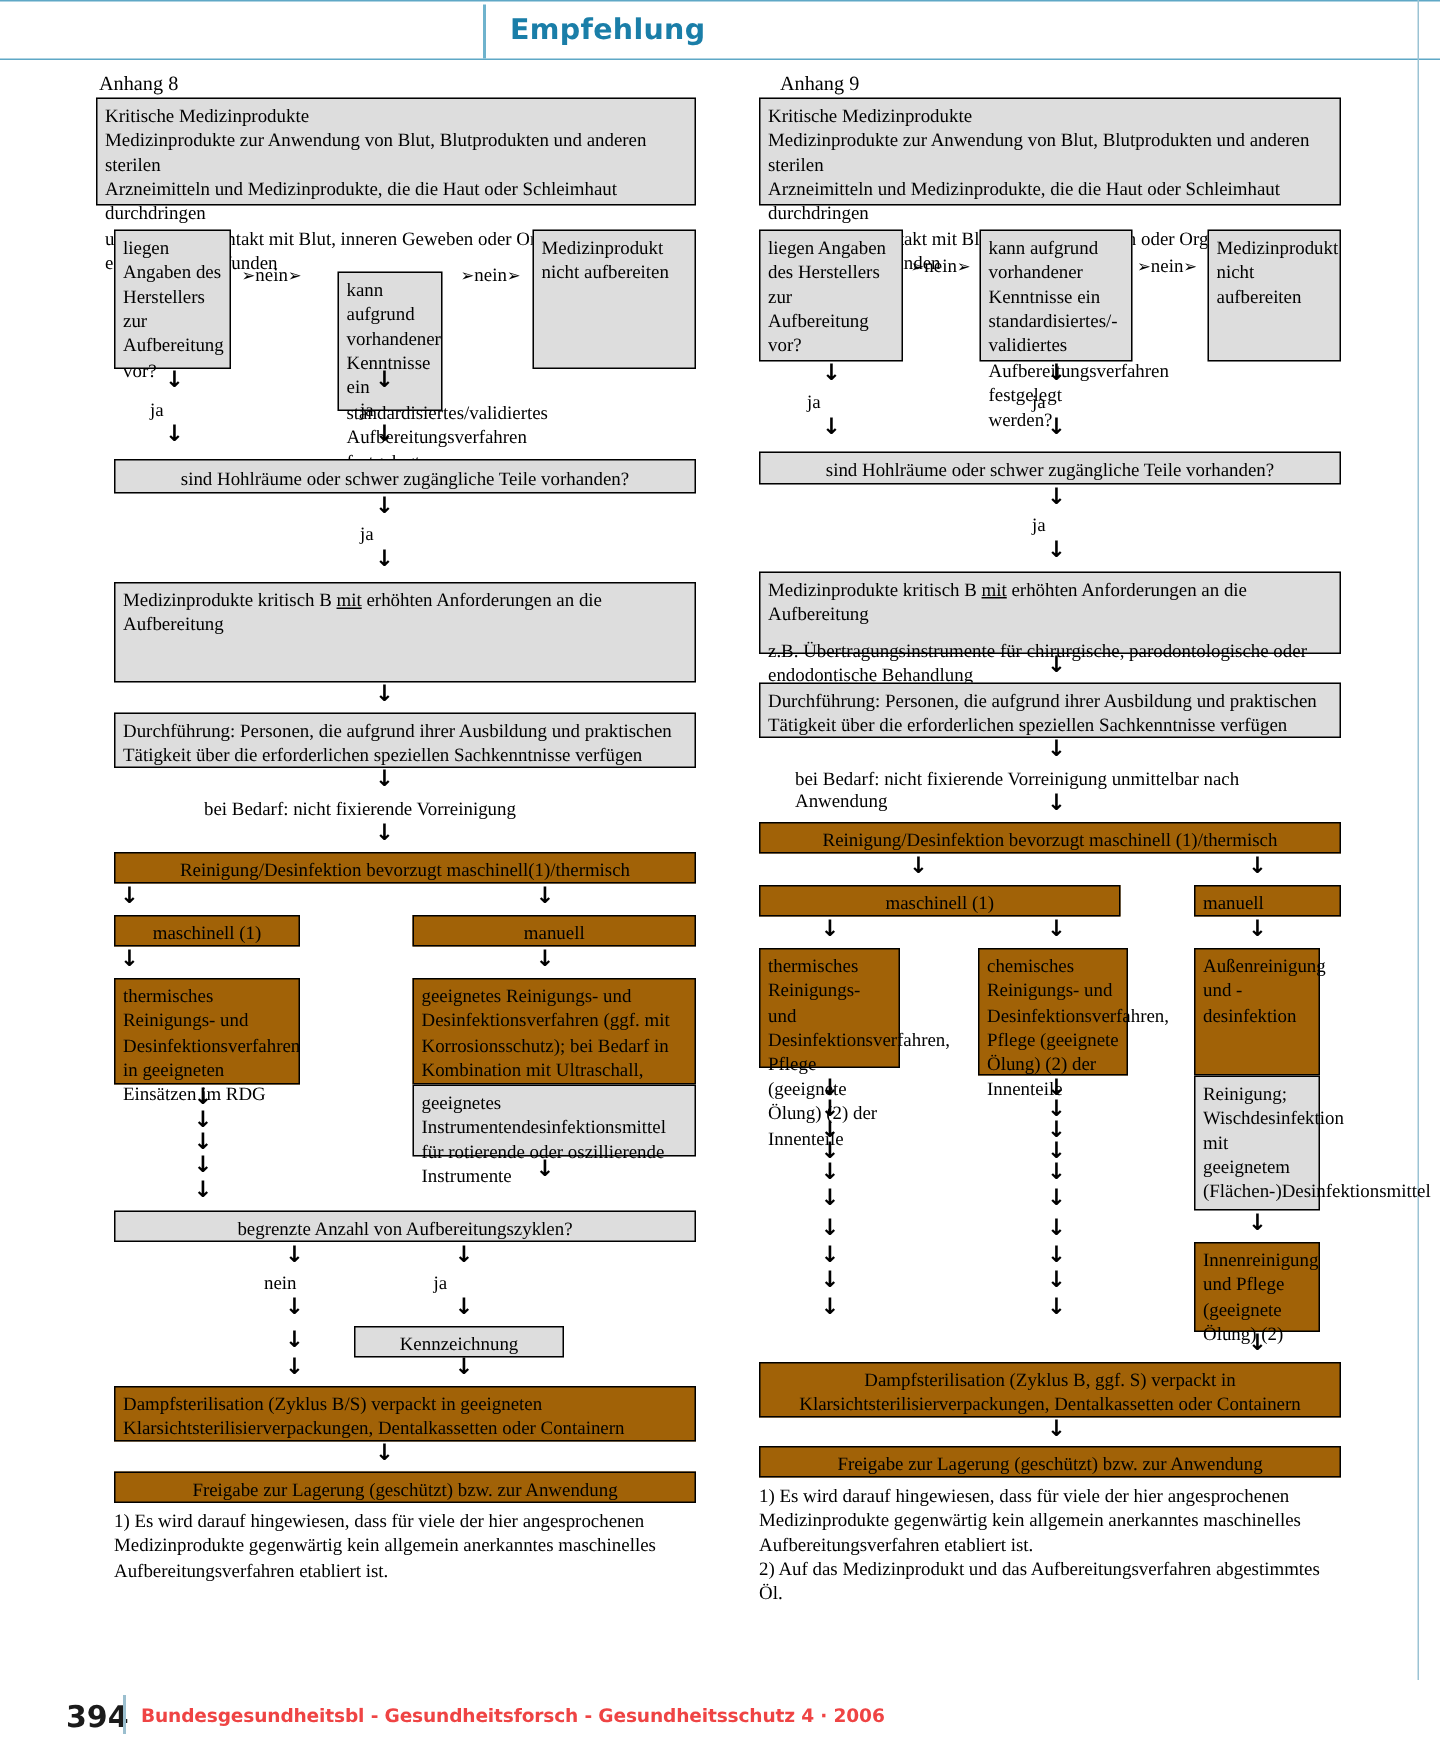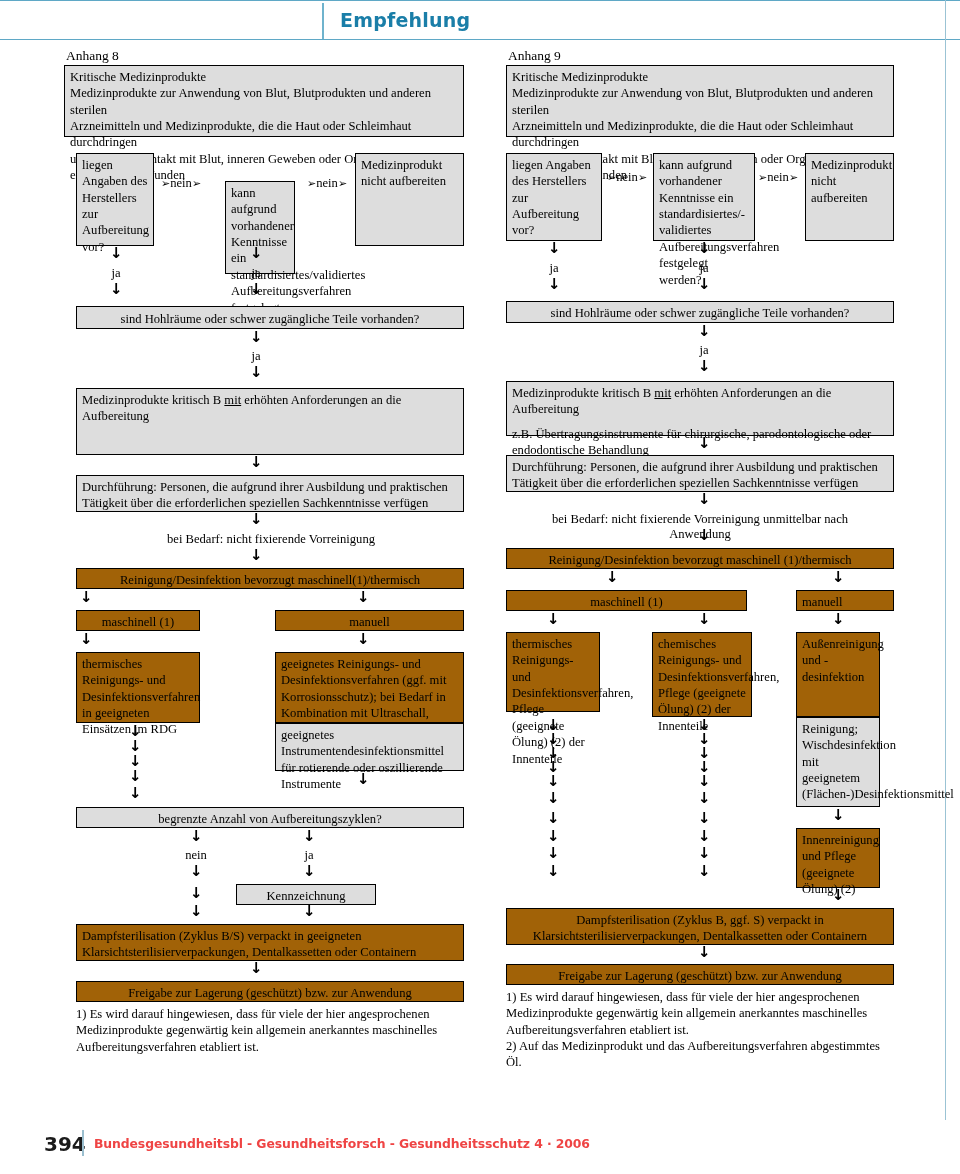--- a/index.html
+++ b/index.html
@@ -68,21 +68,21 @@
     background:#a16207;
   }
   .box.shade{background:#dddddd;}
   .box.ctr{text-align:center;}
   .box p{margin:0;}
   .box p + p{margin-top:8px;}
 
   .lbl{
     position:absolute;
     font-size:12.6px;
-    text-align:center;
+    text-align:left;
   }
 
   
   .arr{
     position:absolute;
     width:11px;height:13px;
     font-size:13px;line-height:11px;
     text-align:center;
     color:#000;
   }
@@ -206,21 +206,21 @@
 
   <div class="lbl" style="left:20px;top:958px;width:388px;text-align:left;line-height:1.30;">
     <div>1) Es wird darauf hingewiesen, dass für viele der hier angesprochenen</div>
     <div>Medizinprodukte gegenwärtig kein allgemein anerkanntes maschinelles</div>
     <div>Aufbereitungsverfahren etabliert ist.</div>
   </div>
 </div>
 
 <div class="col" id="colR">
 
-  <div class="anhang" style="left:8px;top:0px;text-align:right;">Anhang 9</div>
+  <div class="anhang" style="left:20px;top:0px;text-align:right;">Anhang 9</div>
 
   <div class="box shade" style="left:6px;top:17px;width:388px;height:72px;">
     <div>Kritische Medizinprodukte</div>
     <div>Medizinprodukte zur Anwendung von Blut, Blutprodukten und anderen sterilen</div>
     <div>Arzneimitteln und Medizinprodukte, die die Haut oder Schleimhaut durchdringen</div>
     <div>und dabei in Kontakt mit Blut, inneren Geweben oder Organen kommen,</div>
     <div>einschließlich Wunden</div>
   </div>
 
   <div class="box shade" style="left:6px;top:105px;width:96px;height:88px;">liegen Angaben des Herstellers zur Aufbereitung vor?</div>

